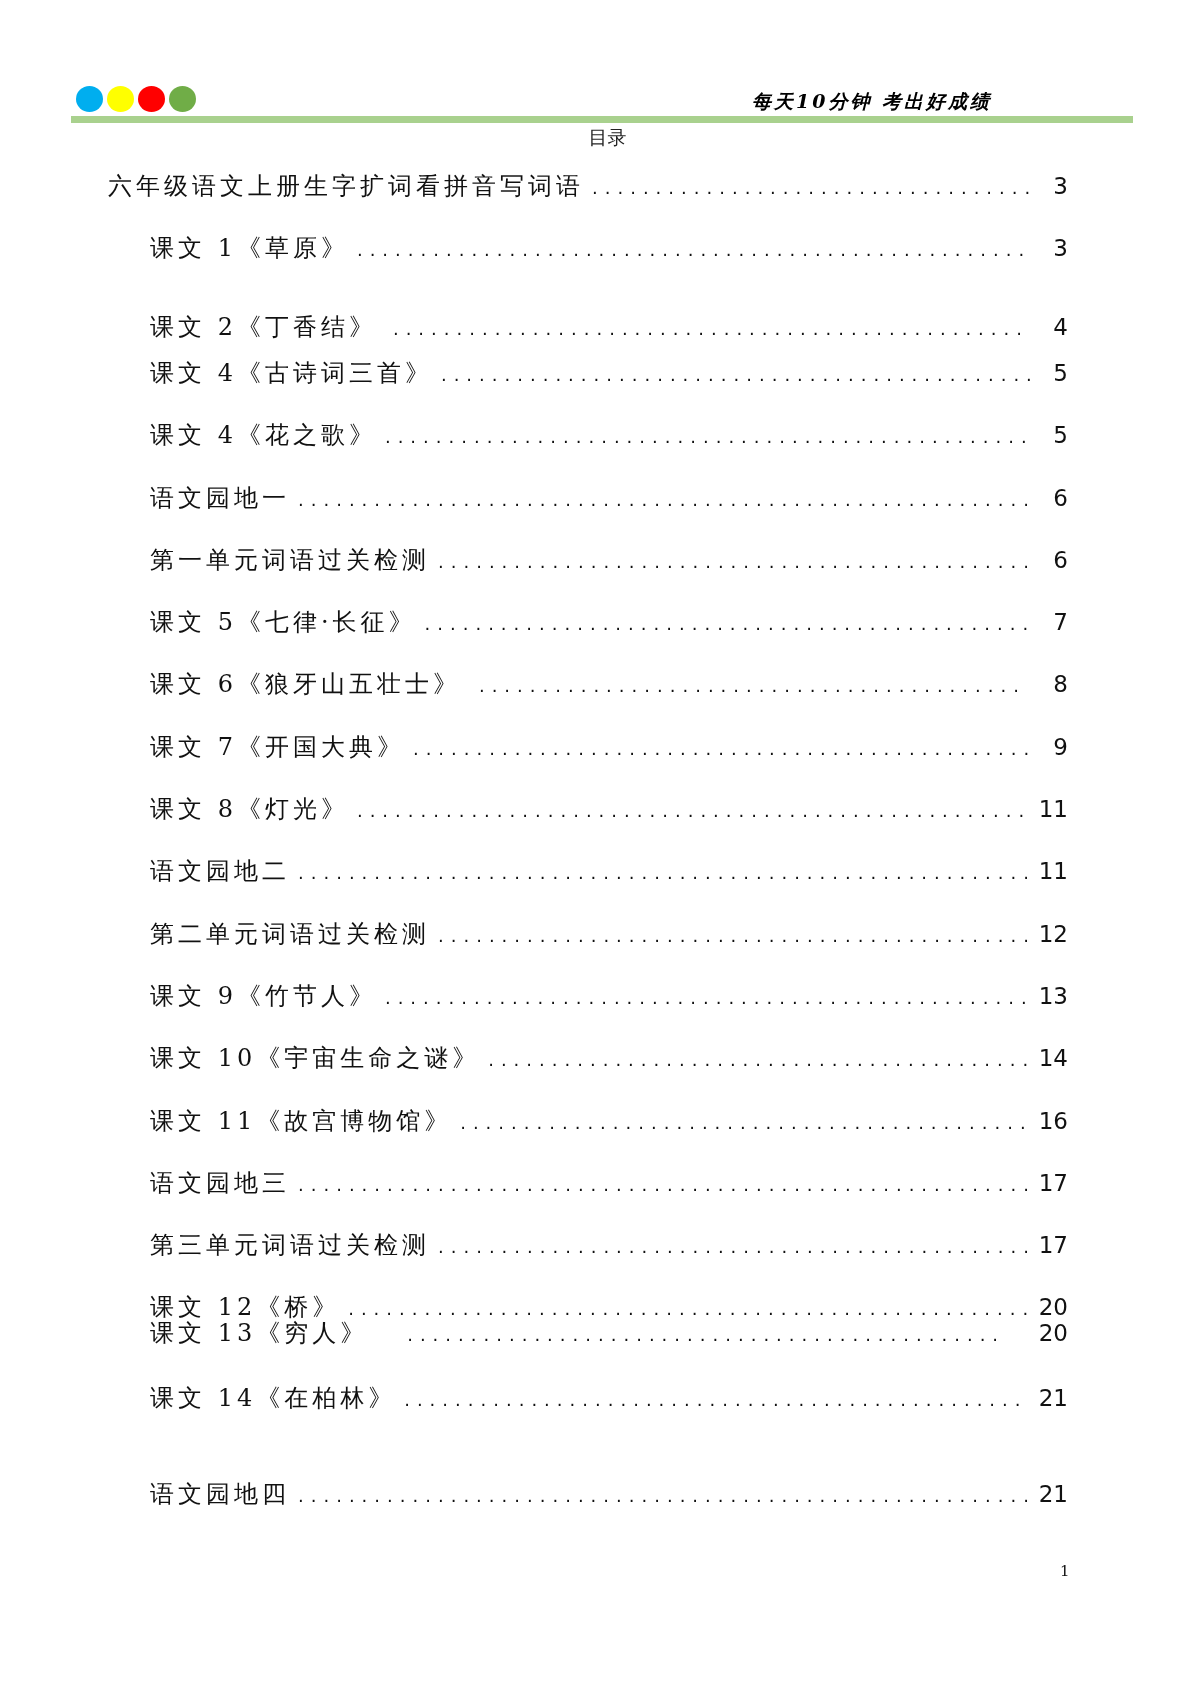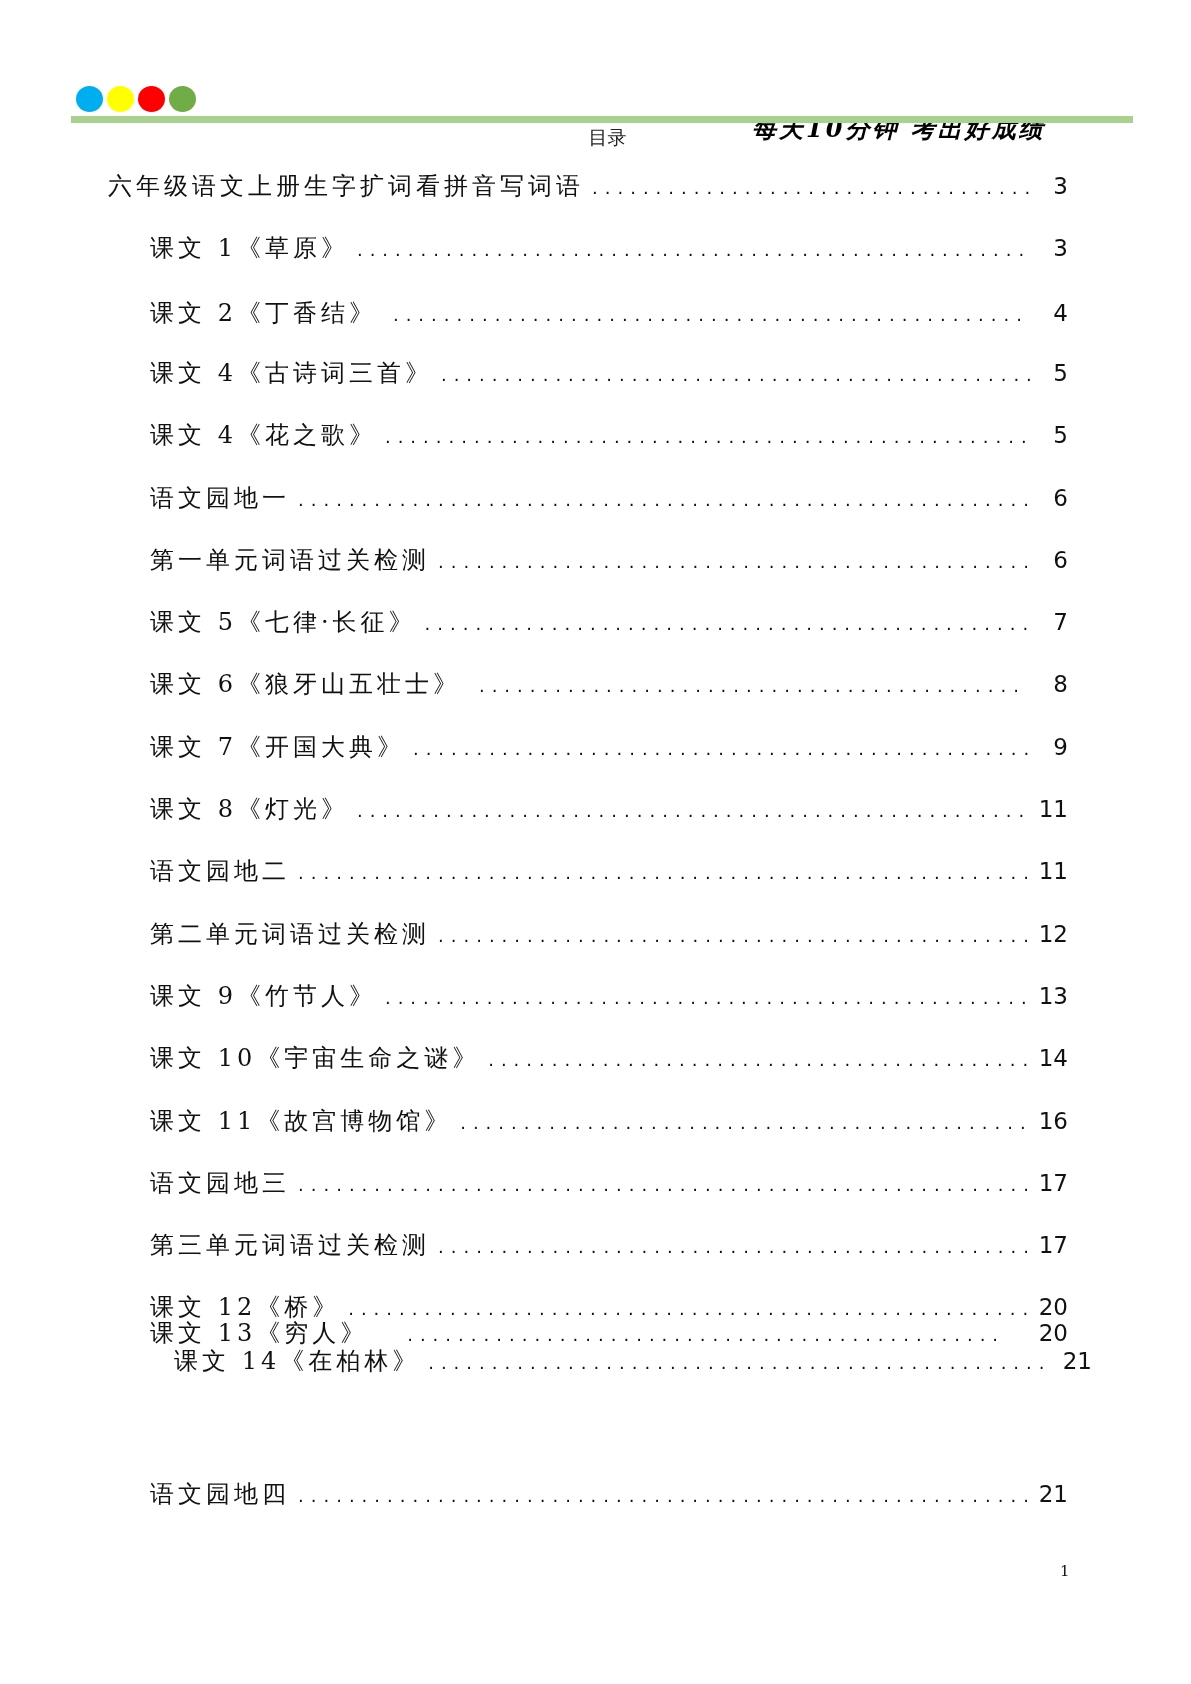--- a/index.html
+++ b/index.html
@@ -1,22 +1,22 @@
 <!DOCTYPE html>
 <html><head>
   <meta charset="utf-8">
   <style>
     html, body { margin: 0; padding: 0; background: #ffffff; }
     body { width: 1191px; height: 1684px; position: relative; overflow: hidden;
            font-family: "DejaVu Serif", "Liberation Serif", serif; color: #111; }
     .dots { position: absolute; left: 76px; top: 86px; height: 26px; display: flex; gap: 4px; }
     .dot { width: 27px; height: 26px; border-radius: 50%; }
-    .slogan { position: absolute; left: 752px; top: 89px; font-size: 24px; font-weight: bold;
+    .slogan { position: absolute; left: 752px; top: 89px; font-size: 19px; font-weight: bold;
               font-style: italic; letter-spacing: 3px; color: #000;
-              font-family: "DejaVu Serif", serif; margin-top: 24px; }
+              font-family: "DejaVu Serif", serif; }
     .rule { position: absolute; left: 71px; top: 116px; width: 1062px; height: 7px; }
     .toc-title { position: absolute; top: 125px; left: 0; width: 1181px; text-align: center;
                  font-size: 19px; font-family: "DejaVu Sans", sans-serif; color: #222; padding-left: 17px; }
     .toc { position: absolute; left: 0; top: 0; width: 1191px; }
     .row { position: absolute; height: 34px; display: flex; align-items: flex-end;
            font-size: 24px; line-height: 34px; }
     .row .label { white-space: nowrap; letter-spacing: 4px; }
     .row .leader { flex: 1; overflow: hidden; white-space: nowrap; margin: 0 10px 0 8px;
                    letter-spacing: 7px; font-size: 18px; line-height: 30px;
                    font-family: "DejaVu Sans", sans-serif; color: #111; }
@@ -44,21 +44,21 @@
     <div class="row" style="left: 108px; width: 960px; top: 169px;">
       <span class="label">六年级语文上册生字扩词看拼音写词语</span>
       <span class="leader">........................................................................................................</span>
       <span class="page">3</span>
     </div>
     <div class="row" style="left: 150px; width: 918px; top: 231.3px;">
       <span class="label">课文 1《草原》</span>
       <span class="leader">........................................................................................................</span>
       <span class="page">3</span>
     </div>
-    <div class="row" style="left: 150px; width: 918px; top: 296px; gap: 8px;">
+    <div class="row" style="left: 150px; width: 918px; top: 310px; gap: 8px;">
       <span class="label">课文 2《丁香结》</span>
       <span class="leader">........................................................................................................</span>
       <span class="page">4</span>
     </div>
     <div class="row" style="left: 150px; width: 918px; top: 355.9px;">
       <span class="label">课文 4《古诗词三首》</span>
       <span class="leader">........................................................................................................</span>
       <span class="page">5</span>
     </div>
     <div class="row" style="left: 150px; width: 918px; top: 418.2px;">
@@ -134,21 +134,21 @@
     <div class="row" style="left: 150px; width: 918px; top: 1290.4px;">
       <span class="label">课文 12《桥》</span>
       <span class="leader">........................................................................................................</span>
       <span class="page">20</span>
     </div>
     <div class="row" style="left: 150px; width: 918px; top: 1316px; gap: 31px;">
       <span class="label">课文 13《穷人》</span>
       <span class="leader">........................................................................................................</span>
       <span class="page">20</span>
     </div>
-    <div class="row" style="left: 150px; width: 918px; top: 1344px; margin-left: 24px;">
+    <div class="row" style="left: 150px; width: 918px; top: 1381px;">
       <span class="label">课文 14《在柏林》</span>
       <span class="leader">........................................................................................................</span>
       <span class="page">21</span>
     </div>
     <div class="row" style="left: 150px; width: 918px; top: 1477.3px;">
       <span class="label">语文园地四</span>
       <span class="leader">........................................................................................................</span>
       <span class="page">21</span>
     </div>
   </div>

